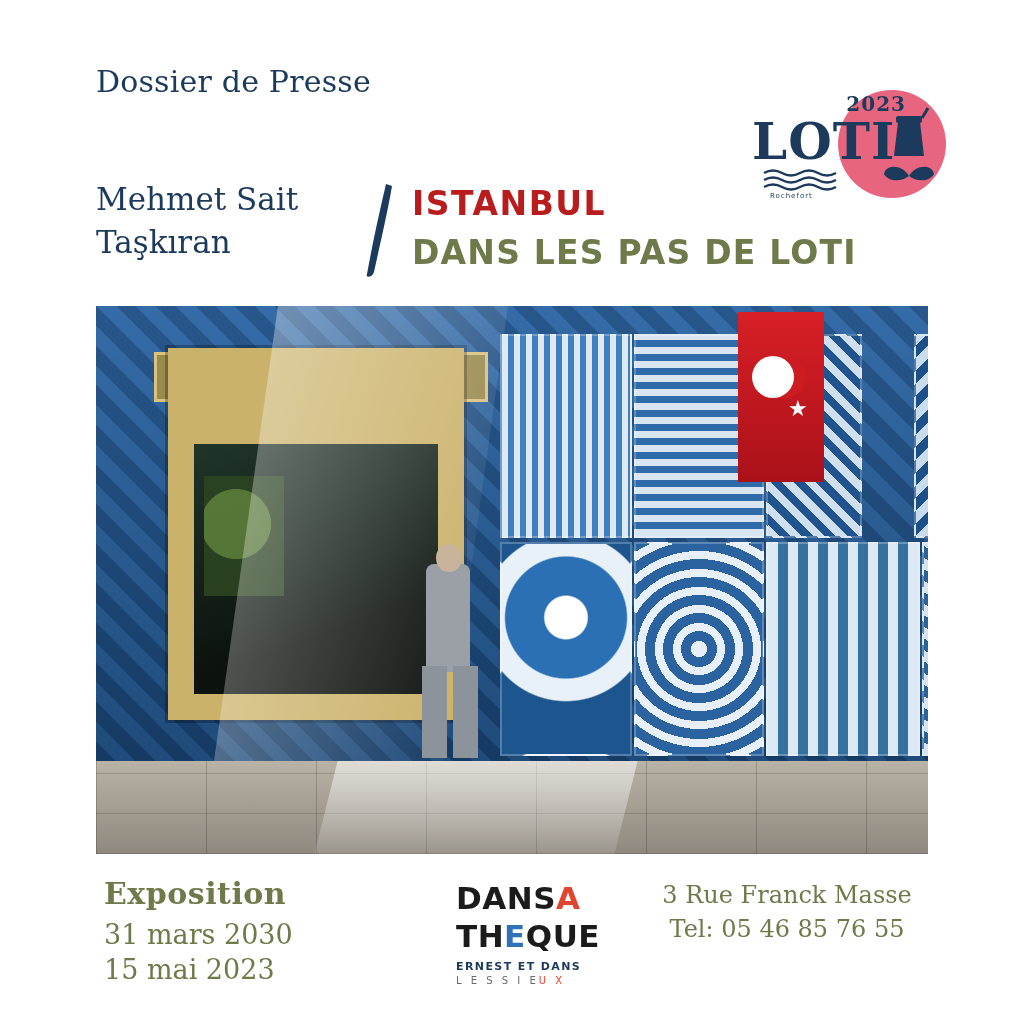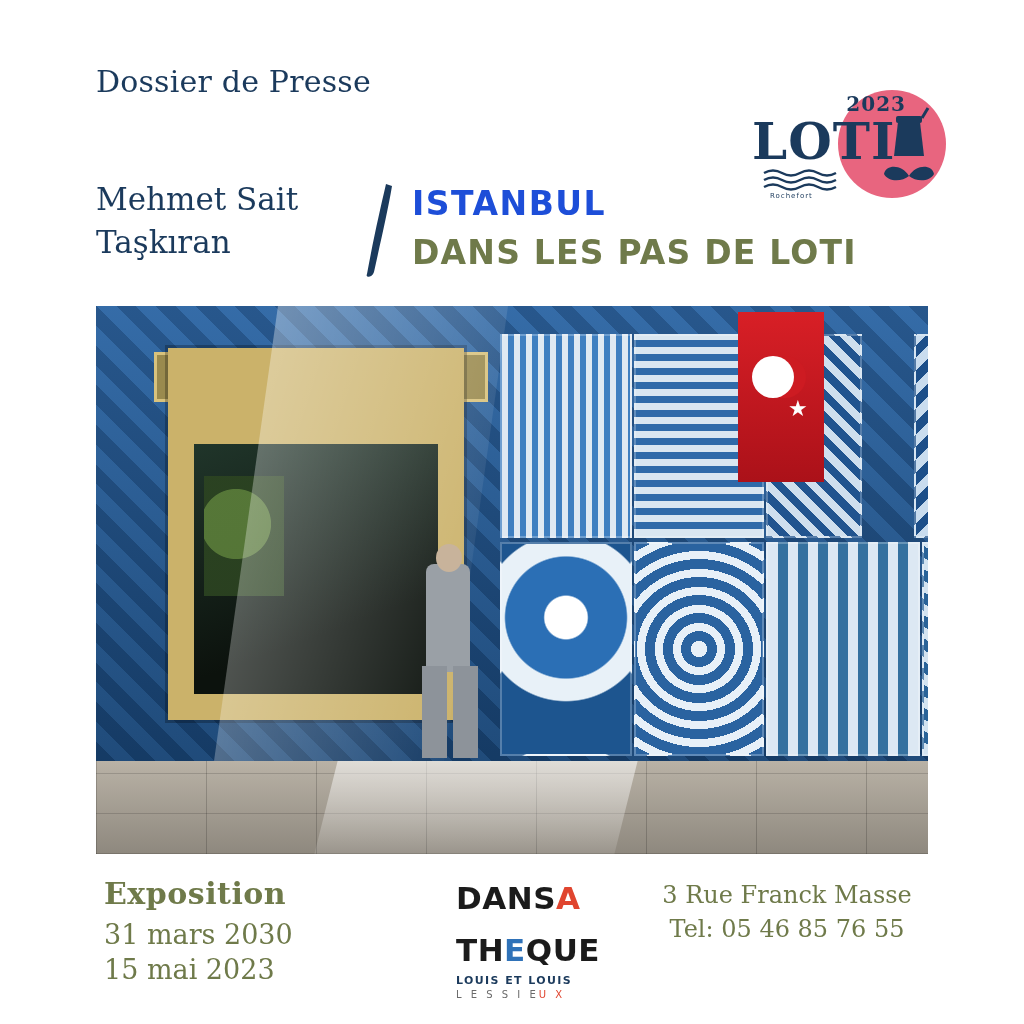--- a/index.html
+++ b/index.html
@@ -133,21 +133,21 @@
   }
   .maintitle {
     position: absolute;
     top: 6px;
     left: 316px;
   }
   .maintitle .line1 {
     font-family: "DejaVu Sans", sans-serif;
     font-weight: bold;
     font-size: 33px;
-    color: #1d4ed8;
+    color: #b91c1c;
     letter-spacing: 1.5px;
   }
   .maintitle .line2 {
     margin-top: 10px;
     font-family: "DejaVu Sans", sans-serif;
     font-weight: bold;
     font-size: 33px;
     color: #6f7a4a;
     letter-spacing: 1.2px;
   }
@@ -324,21 +324,21 @@
   }
   .mt-l1 {
     font-family: "DejaVu Sans", sans-serif;
     font-weight: bold;
     font-size: 31px;
     color: #1b1b1b;
     letter-spacing: 0.5px;
   }
   .mt-l1 .accent { color: #e0452f; }
   .mt-l2 {
-    margin-top: 16px;
+    margin-top: 2px;
     font-family: "DejaVu Sans", sans-serif;
     font-weight: bold;
     font-size: 31px;
     color: #1b1b1b;
     letter-spacing: 0.5px;
   }
   .mt-l2 .accent { color: #2f72b8; }
   .mt-l3 {
     margin-top: 6px;
     font-family: "DejaVu Sans", sans-serif;
@@ -452,21 +452,21 @@
       <div class="expo-title">Exposition</div>
       <div class="expo-dates">
         <div>31 mars 2030</div>
         <div>15 mai 2023</div>
       </div>
     </div>
 
     <div class="mediatheque">
       <div class="mt-l1"><span>DANS</span><span class="accent">A</span></div>
       <div class="mt-l2"><span>TH</span><span class="accent">E</span><span>QUE</span></div>
-      <div class="mt-l3">LOUIS ET LOUIS</div>
+      <div class="mt-l3">ERNEST ET DANS</div>
       <div class="mt-l4"><span>L E S S I E</span><span class="accent">U X</span></div>
     </div>
 
     <div class="address">
       <div>3 Rue Franck Masse</div>
       <div>Tel: 05 46 85 76 55</div>
     </div>
 
   </div>
 </div>

